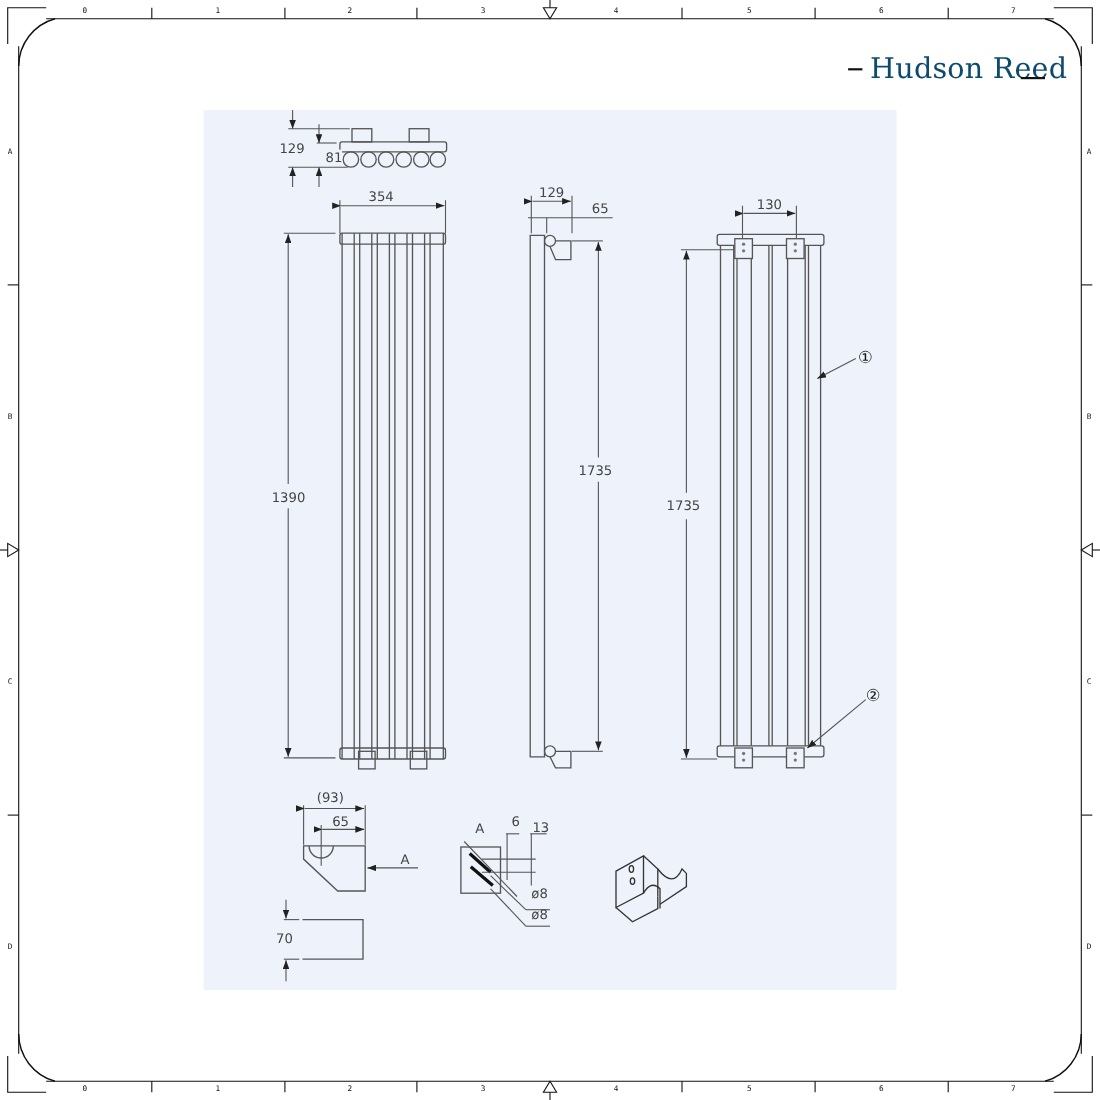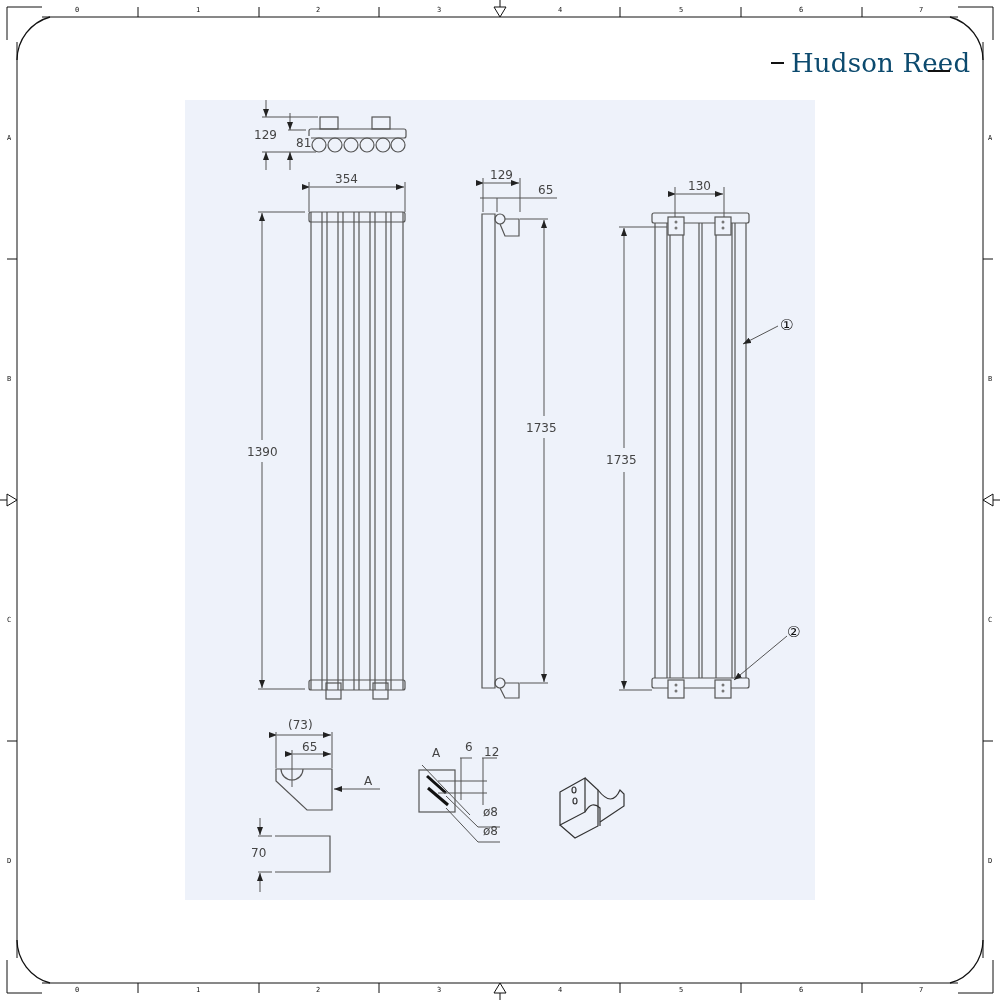--- a/index.html
+++ b/index.html
@@ -265,22 +265,22 @@
 <div class="dim" style="left:335px;top:173px">354</div>
 <div class="dim vert" style="left:247px;top:445px">1390</div>
 <div class="dim" style="left:490px;top:169px">129</div>
 <div class="dim" style="left:538px;top:184px">65</div>
 <div class="dim vert" style="left:526px;top:421px">1735</div>
 <div class="dim" style="left:688px;top:180px">130</div>
 <div class="dim vert" style="left:606px;top:453px">1735</div>
 <div class="balloon" style="left:780px;top:316px">①</div>
 <div class="balloon" style="left:787px;top:623px">②</div>
 
-<div class="dim" style="left:288px;top:719px">(73)</div>
+<div class="dim" style="left:288px;top:719px">(93)</div>
 <div class="dim" style="left:302px;top:741px">65</div>
 <div class="dim" style="left:364px;top:775px">A</div>
 <div class="dim vert" style="left:251px;top:846px">70</div>
 
 <div class="dim" style="left:432px;top:747px">A</div>
 <div class="dim" style="left:465px;top:741px">6</div>
-<div class="dim" style="left:484px;top:746px">12</div>
+<div class="dim" style="left:484px;top:746px">13</div>
 <div class="dim" style="left:483px;top:806px">ø8</div>
 <div class="dim" style="left:483px;top:825px">ø8</div>
 
 </body></html>

